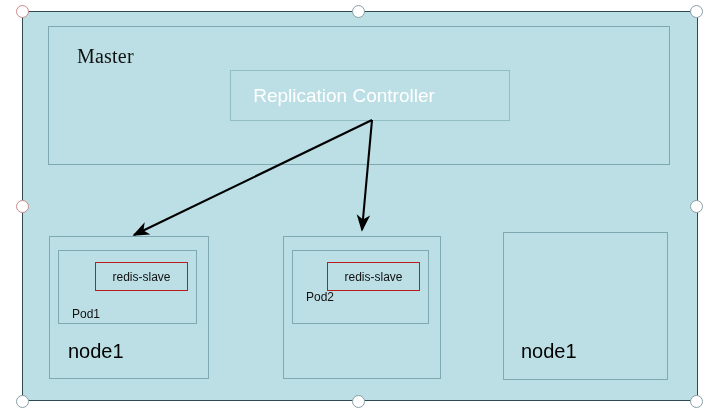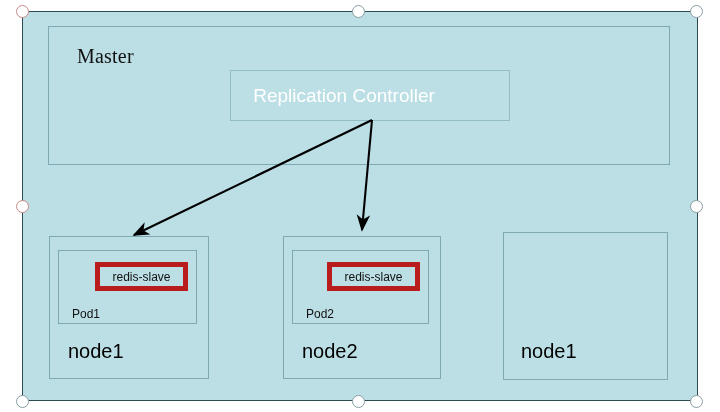--- a/index.html
+++ b/index.html
@@ -115,25 +115,25 @@
   #pod-box-1 { left: 58px;  top: 250px; width: 139px; height: 74px; }
   #pod-box-2 { left: 292px; top: 250px; width: 137px; height: 74px; }
 
   .pod-label {
     position: absolute;
     font-size: 12px;
     color: #111111;
     white-space: nowrap;
   }
   #pod-label-1 { left: 72px;  top: 307px; }
-  #pod-label-2 { left: 306px; top: 307px; }
+  #pod-label-2 { left: 306px; top: 290px; }
 
   
   .container-box {
-    border: 5px solid #b91c1c;
+    border: 1px solid #b91c1c;
     display: flex;
     align-items: center;
     justify-content: center;
     font-size: 12px;
     color: #111111;
     white-space: nowrap;
   }
   #container-box-1 { left: 95px;  top: 262px; width: 93px; height: 29px; }
   #container-box-2 { left: 327px; top: 262px; width: 93px; height: 29px; }
 
@@ -174,21 +174,20 @@
   <div class="box node-box" id="node-box-1"></div>
   <div class="box pod-box" id="pod-box-1"></div>
   <div class="box container-box" id="container-box-1">redis-slave</div>
   <div class="pod-label" id="pod-label-1">Pod1</div>
   <div class="node-label" id="node-label-1">node1</div>
 
   <div class="box node-box" id="node-box-2"></div>
   <div class="box pod-box" id="pod-box-2"></div>
   <div class="box container-box" id="container-box-2">redis-slave</div>
   <div class="pod-label" id="pod-label-2">Pod2</div>
-  <div class="node-label" id="node-label-2">node2</div>
 
   <div class="box node-box" id="node-box-3"></div>
   <div class="node-label" id="node-label-3">node1</div>
 
   <div id="handles">
       <div class="handle tint-red" style="left: 16px; top: 5px;"></div>
       <div class="handle tint-grey" style="left: 352px; top: 5px;"></div>
       <div class="handle tint-grey" style="left: 690px; top: 5px;"></div>
       <div class="handle tint-red" style="left: 16px; top: 200px;"></div>
       <div class="handle tint-grey" style="left: 690px; top: 200px;"></div>

